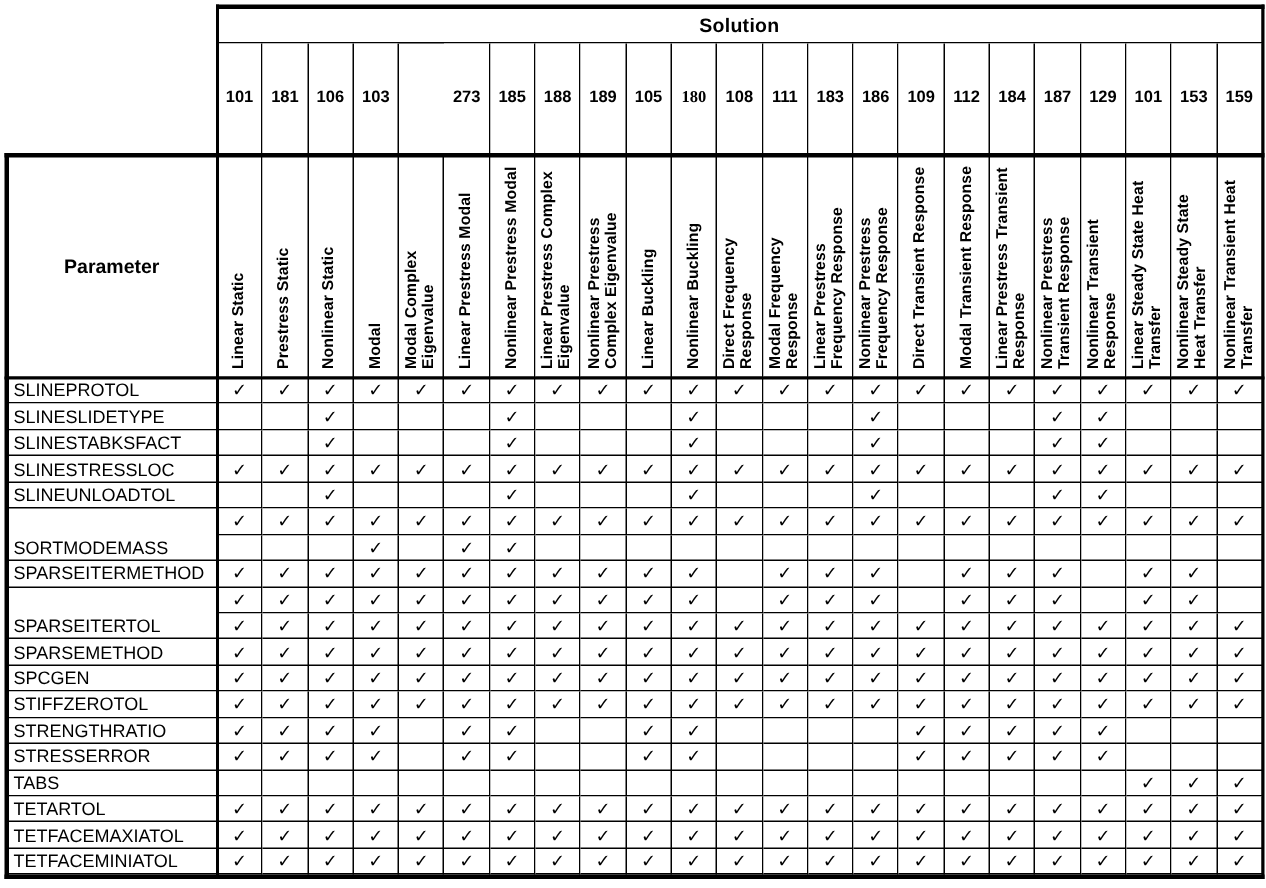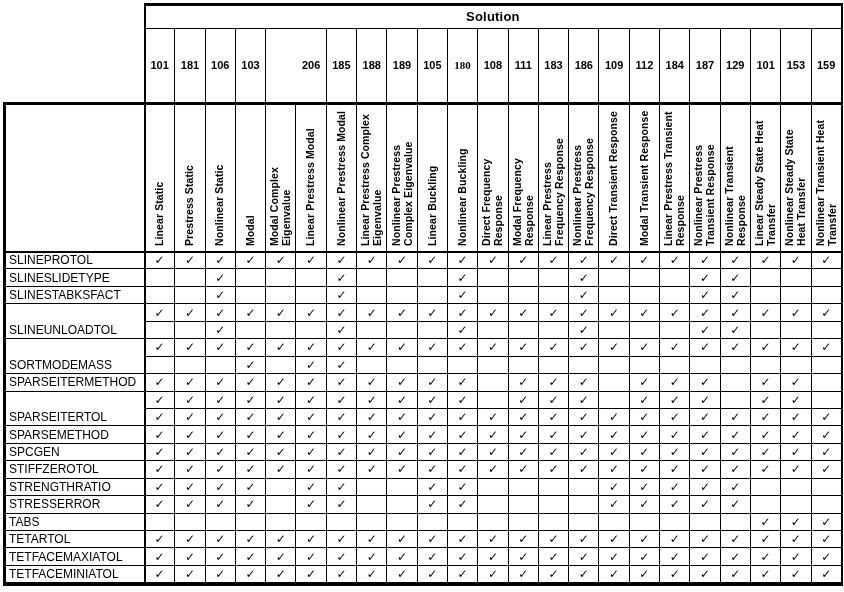--- a/index.html
+++ b/index.html
@@ -43,38 +43,39 @@
 <body>
 
 <div class="page">
   <div id="grid">
       <div class="cell corner" style="grid-area: 1 / 1 / 3;"></div>
       <div class="cell sol-hdr" style="grid-area: 1 / 2 / auto / 25;">Solution</div>
       <div class="cell num" style="grid-area: 2 / 2;">101</div>
       <div class="cell num" style="grid-area: 2 / 3;">181</div>
       <div class="cell num" style="grid-area: 2 / 4;">106</div>
       <div class="cell num" style="grid-area: 2 / 5;">103</div>
-      <div class="cell num" style="grid-area: 2 / 7;">206</div>
+      <div class="cell num" style="grid-area: 2 / 7;">273</div>
       <div class="cell num" style="grid-area: 2 / 8;">185</div>
       <div class="cell num" style="grid-area: 2 / 9;">188</div>
       <div class="cell num" style="grid-area: 2 / 10;">189</div>
       <div class="cell num" style="grid-area: 2 / 11;">105</div>
       <div class="cell num" style="grid-area: 2 / 12; font-family: Liberation Serif, serif;">180</div>
       <div class="cell num" style="grid-area: 2 / 13;">108</div>
       <div class="cell num" style="grid-area: 2 / 14;">111</div>
       <div class="cell num" style="grid-area: 2 / 15;">183</div>
       <div class="cell num" style="grid-area: 2 / 16;">186</div>
       <div class="cell num" style="grid-area: 2 / 17;">109</div>
       <div class="cell num" style="grid-area: 2 / 18;">112</div>
       <div class="cell num" style="grid-area: 2 / 19;">184</div>
       <div class="cell num" style="grid-area: 2 / 20;">187</div>
       <div class="cell num" style="grid-area: 2 / 21;">129</div>
       <div class="cell num" style="grid-area: 2 / 22;">101</div>
       <div class="cell num" style="grid-area: 2 / 23;">153</div>
       <div class="cell num" style="grid-area: 2 / 24;">159</div>
+      <div class="cell param-hdr" style="grid-area: 3 / 1;">Parameter</div>
       <div class="cell rot-cell" style="grid-area: 3 / 2;">
         <span class="rot">Linear Static</span>
       </div>
       <div class="cell rot-cell" style="grid-area: 3 / 3;">
         <span class="rot">Prestress Static</span>
       </div>
       <div class="cell rot-cell" style="grid-area: 3 / 4;">
         <span class="rot">Nonlinear Static</span>
       </div>
       <div class="cell rot-cell" style="grid-area: 3 / 5;">
@@ -272,20 +273,21 @@
       <div class="cell chk" style="grid-area: 6 / 19;"></div>
       <div class="cell chk" style="grid-area: 6 / 20;">
         <span>✓</span>
       </div>
       <div class="cell chk" style="grid-area: 6 / 21;">
         <span>✓</span>
       </div>
       <div class="cell chk" style="grid-area: 6 / 22;"></div>
       <div class="cell chk" style="grid-area: 6 / 23;"></div>
       <div class="cell chk" style="grid-area: 6 / 24;"></div>
+      <div class="cell pname" style="grid-area: 7 / 1;">SLINESTRESSLOC</div>
       <div class="cell chk" style="grid-area: 7 / 2;">
         <span>✓</span>
       </div>
       <div class="cell chk" style="grid-area: 7 / 3;">
         <span>✓</span>
       </div>
       <div class="cell chk" style="grid-area: 7 / 4;">
         <span>✓</span>
       </div>
       <div class="cell chk" style="grid-area: 7 / 5;">

